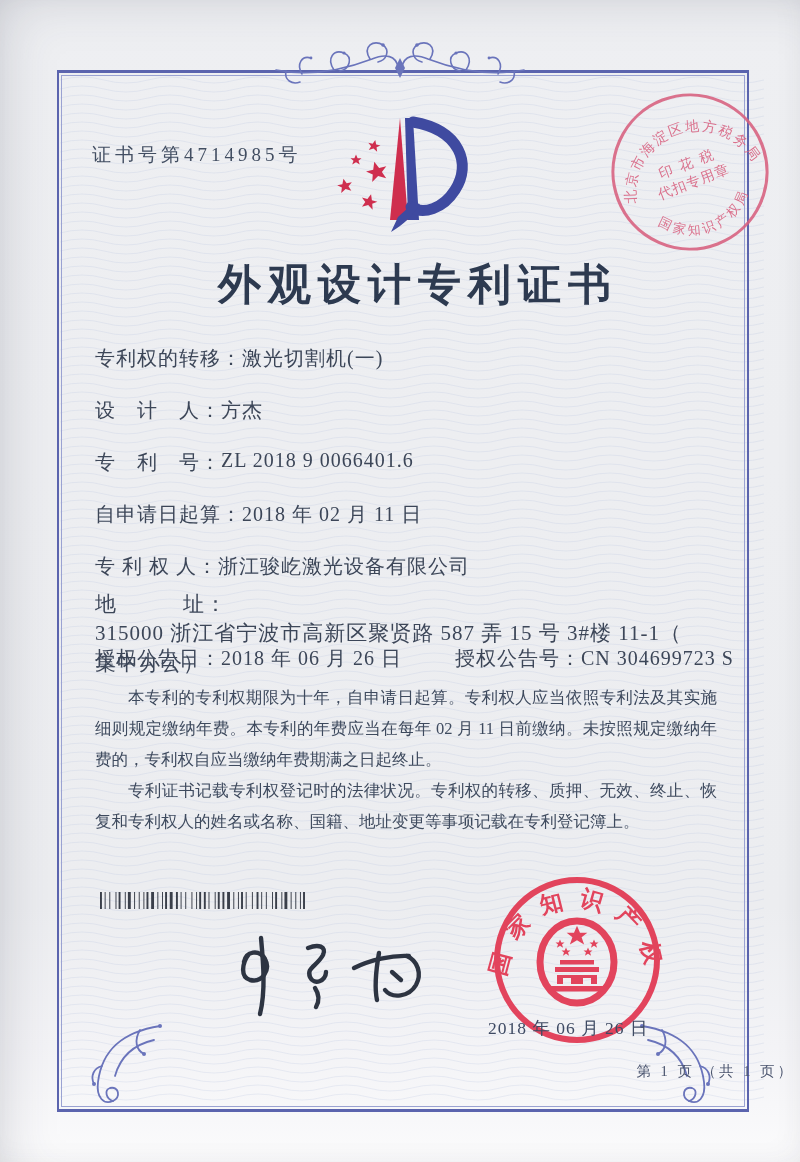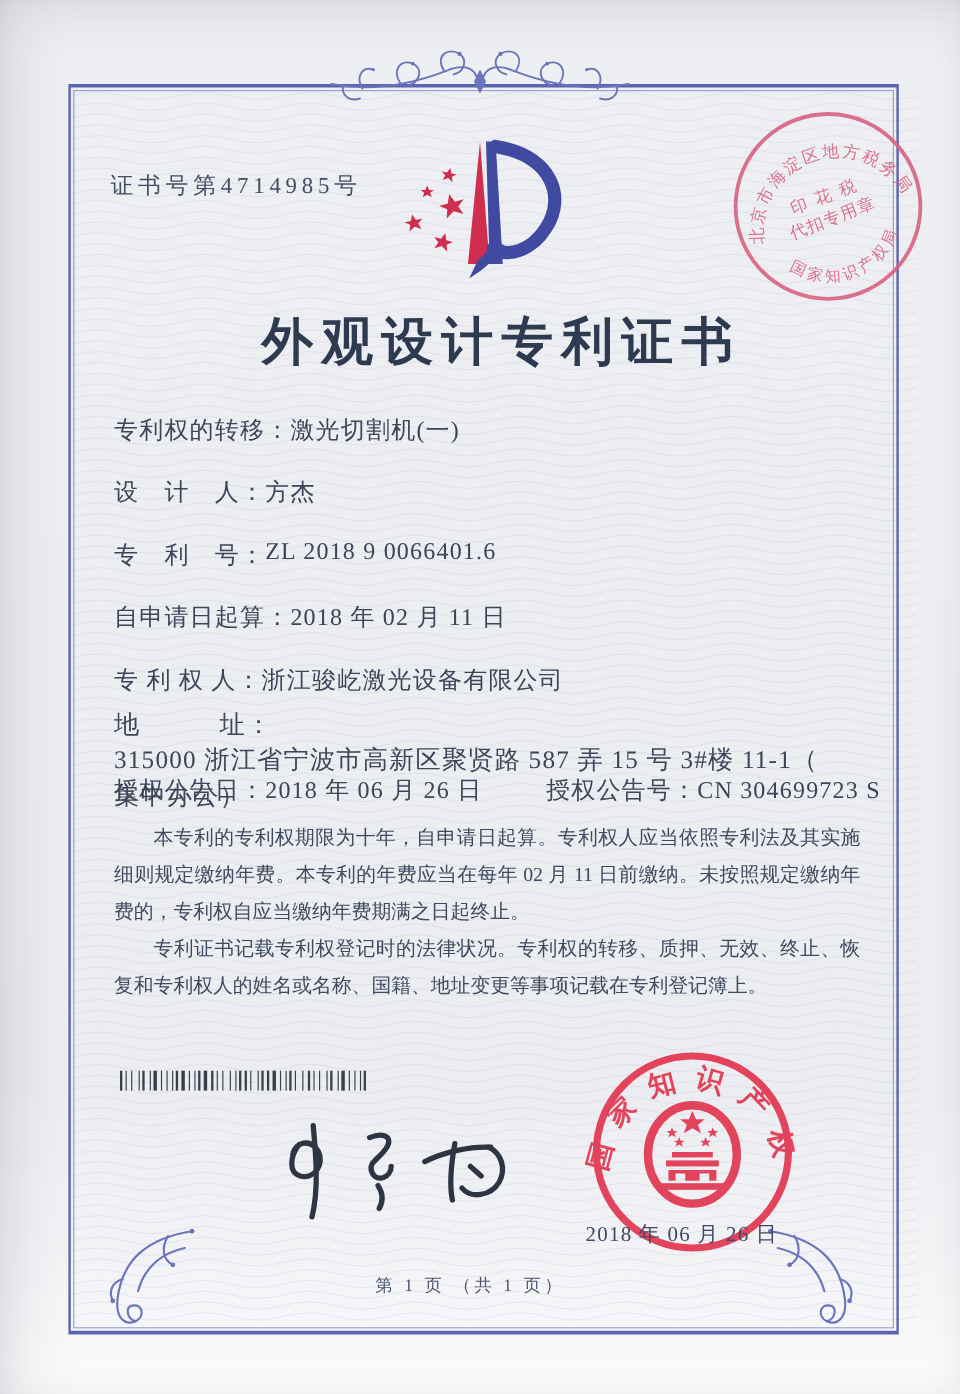--- a/index.html
+++ b/index.html
@@ -30,22 +30,22 @@
   .paras{position:absolute;left:95px;top:682px;width:622px;font-size:16.5px;line-height:31px;
     text-align:justify;color:#3e4a5e;}
   .paras p{margin:0;text-indent:2em;}
   .barcode{position:absolute;left:100px;top:892px;width:208px;height:17px;}
   .director{position:absolute;left:95px;top:946px;font-size:18.5px;line-height:36px;color:#39414f;
     font-family:"Liberation Sans","DejaVu Sans",sans-serif;}
   .signature{position:absolute;left:216px;top:918px;}
   .tax-stamp{position:absolute;left:606px;top:88px;width:168px;height:168px;opacity:.88;}
   .seal{position:absolute;left:477px;top:860px;width:200px;height:200px;opacity:.95;}
   .seal-date{position:absolute;left:488px;top:1016px;font-size:17.5px;letter-spacing:1px;color:#3e4a63;z-index:5;}
-  .footer{position:absolute;left:0;top:1062px;width:784px;text-align:center;
-    font-size:14.5px;letter-spacing:3px;color:#4a546e;}
+  .footer{position:absolute;left:0;top:1062px;width:784px;text-align:right;
+    font-size:14.5px;letter-spacing:3px;color:#4a546e;padding-left:11px;}
   svg text{font-family:"Liberation Serif","DejaVu Serif",serif;}
 </style>
 </head>
 <body>
 
 <div class="page">
 
   <svg class="guilloche" width="800" height="1162">
       <path d="M60 80 q 22 -6 44 0 q 22 6 44 0 q 22 -6 44 0 q 22 6 44 0 q 22 -6 44 0 q 22 6 44 0 q 22 -6 44 0 q 22 6 44 0 q 22 -6 44 0 q 22 6 44 0 q 22 -6 44 0 q 22 6 44 0 q 22 -6 44 0 q 22 6 44 0 q 22 -6 44 0 q 22 6 44 0" fill="none" stroke="#b7c0dd" stroke-width="0.7" opacity="0.35"></path>
       <path d="M60 89 q 22 -6 44 0 q 22 6 44 0 q 22 -6 44 0 q 22 6 44 0 q 22 -6 44 0 q 22 6 44 0 q 22 -6 44 0 q 22 6 44 0 q 22 -6 44 0 q 22 6 44 0 q 22 -6 44 0 q 22 6 44 0 q 22 -6 44 0 q 22 6 44 0 q 22 -6 44 0 q 22 6 44 0" fill="none" stroke="#b7c0dd" stroke-width="0.7" opacity="0.35"></path>

